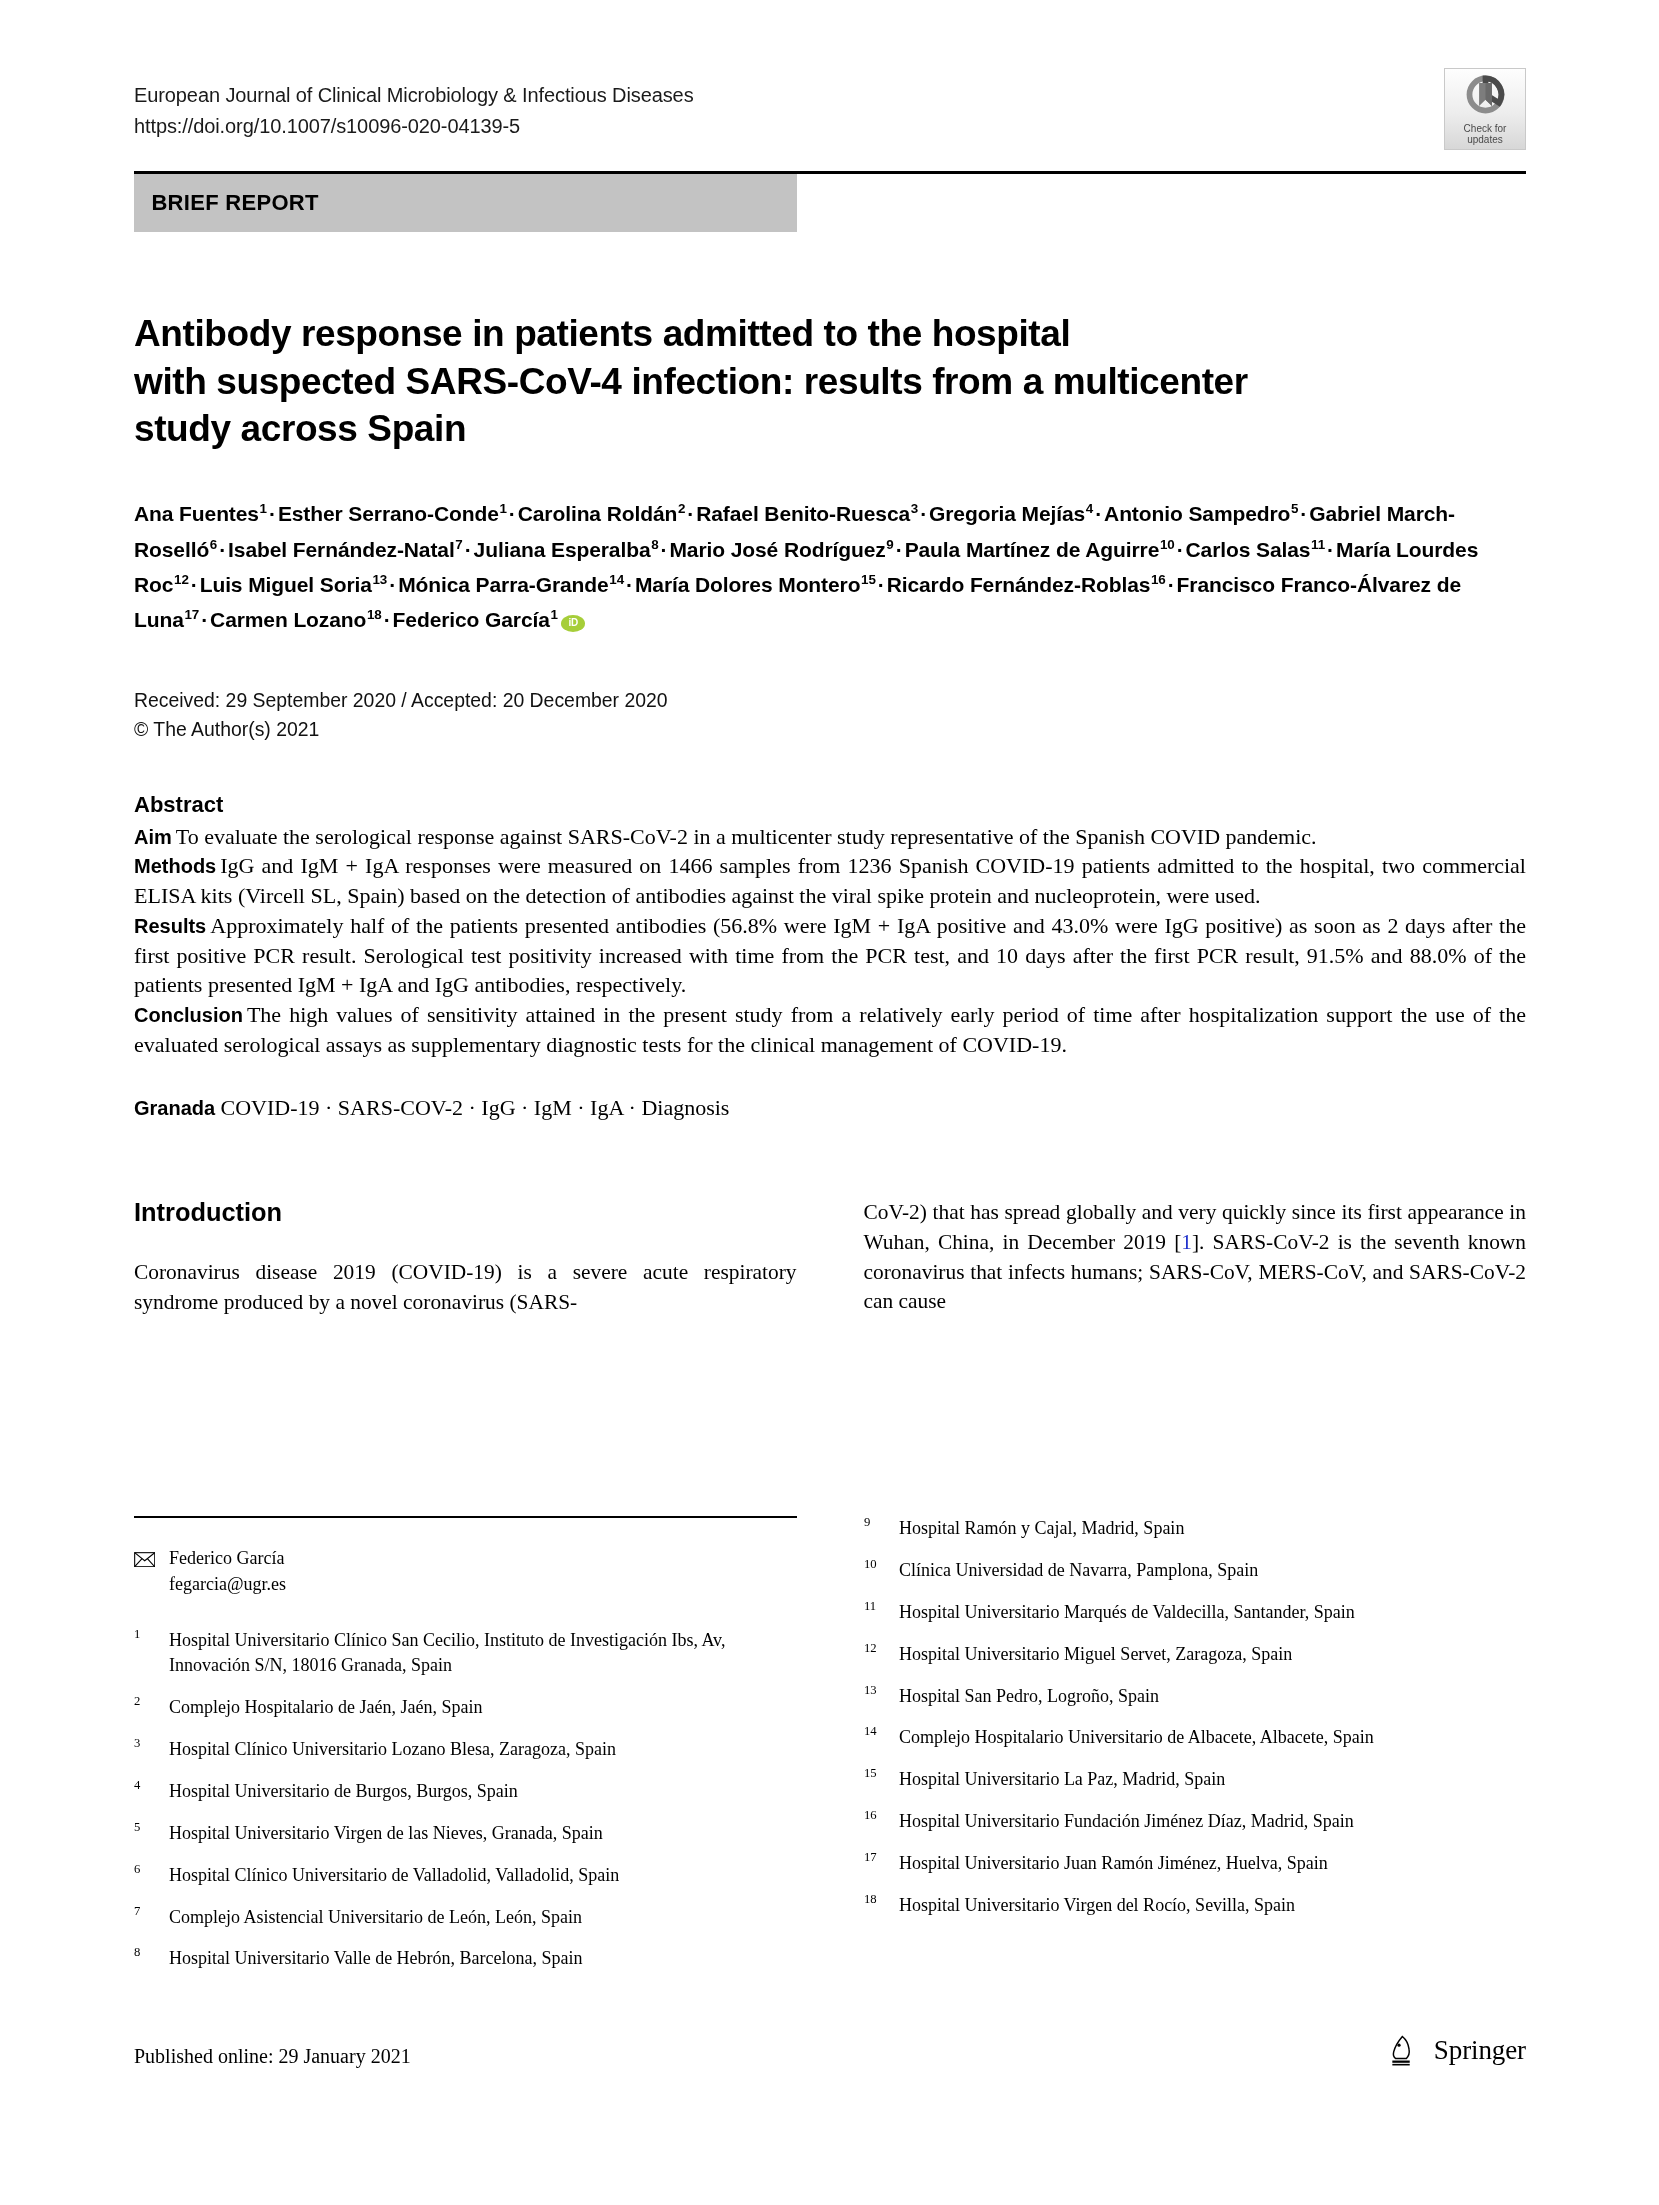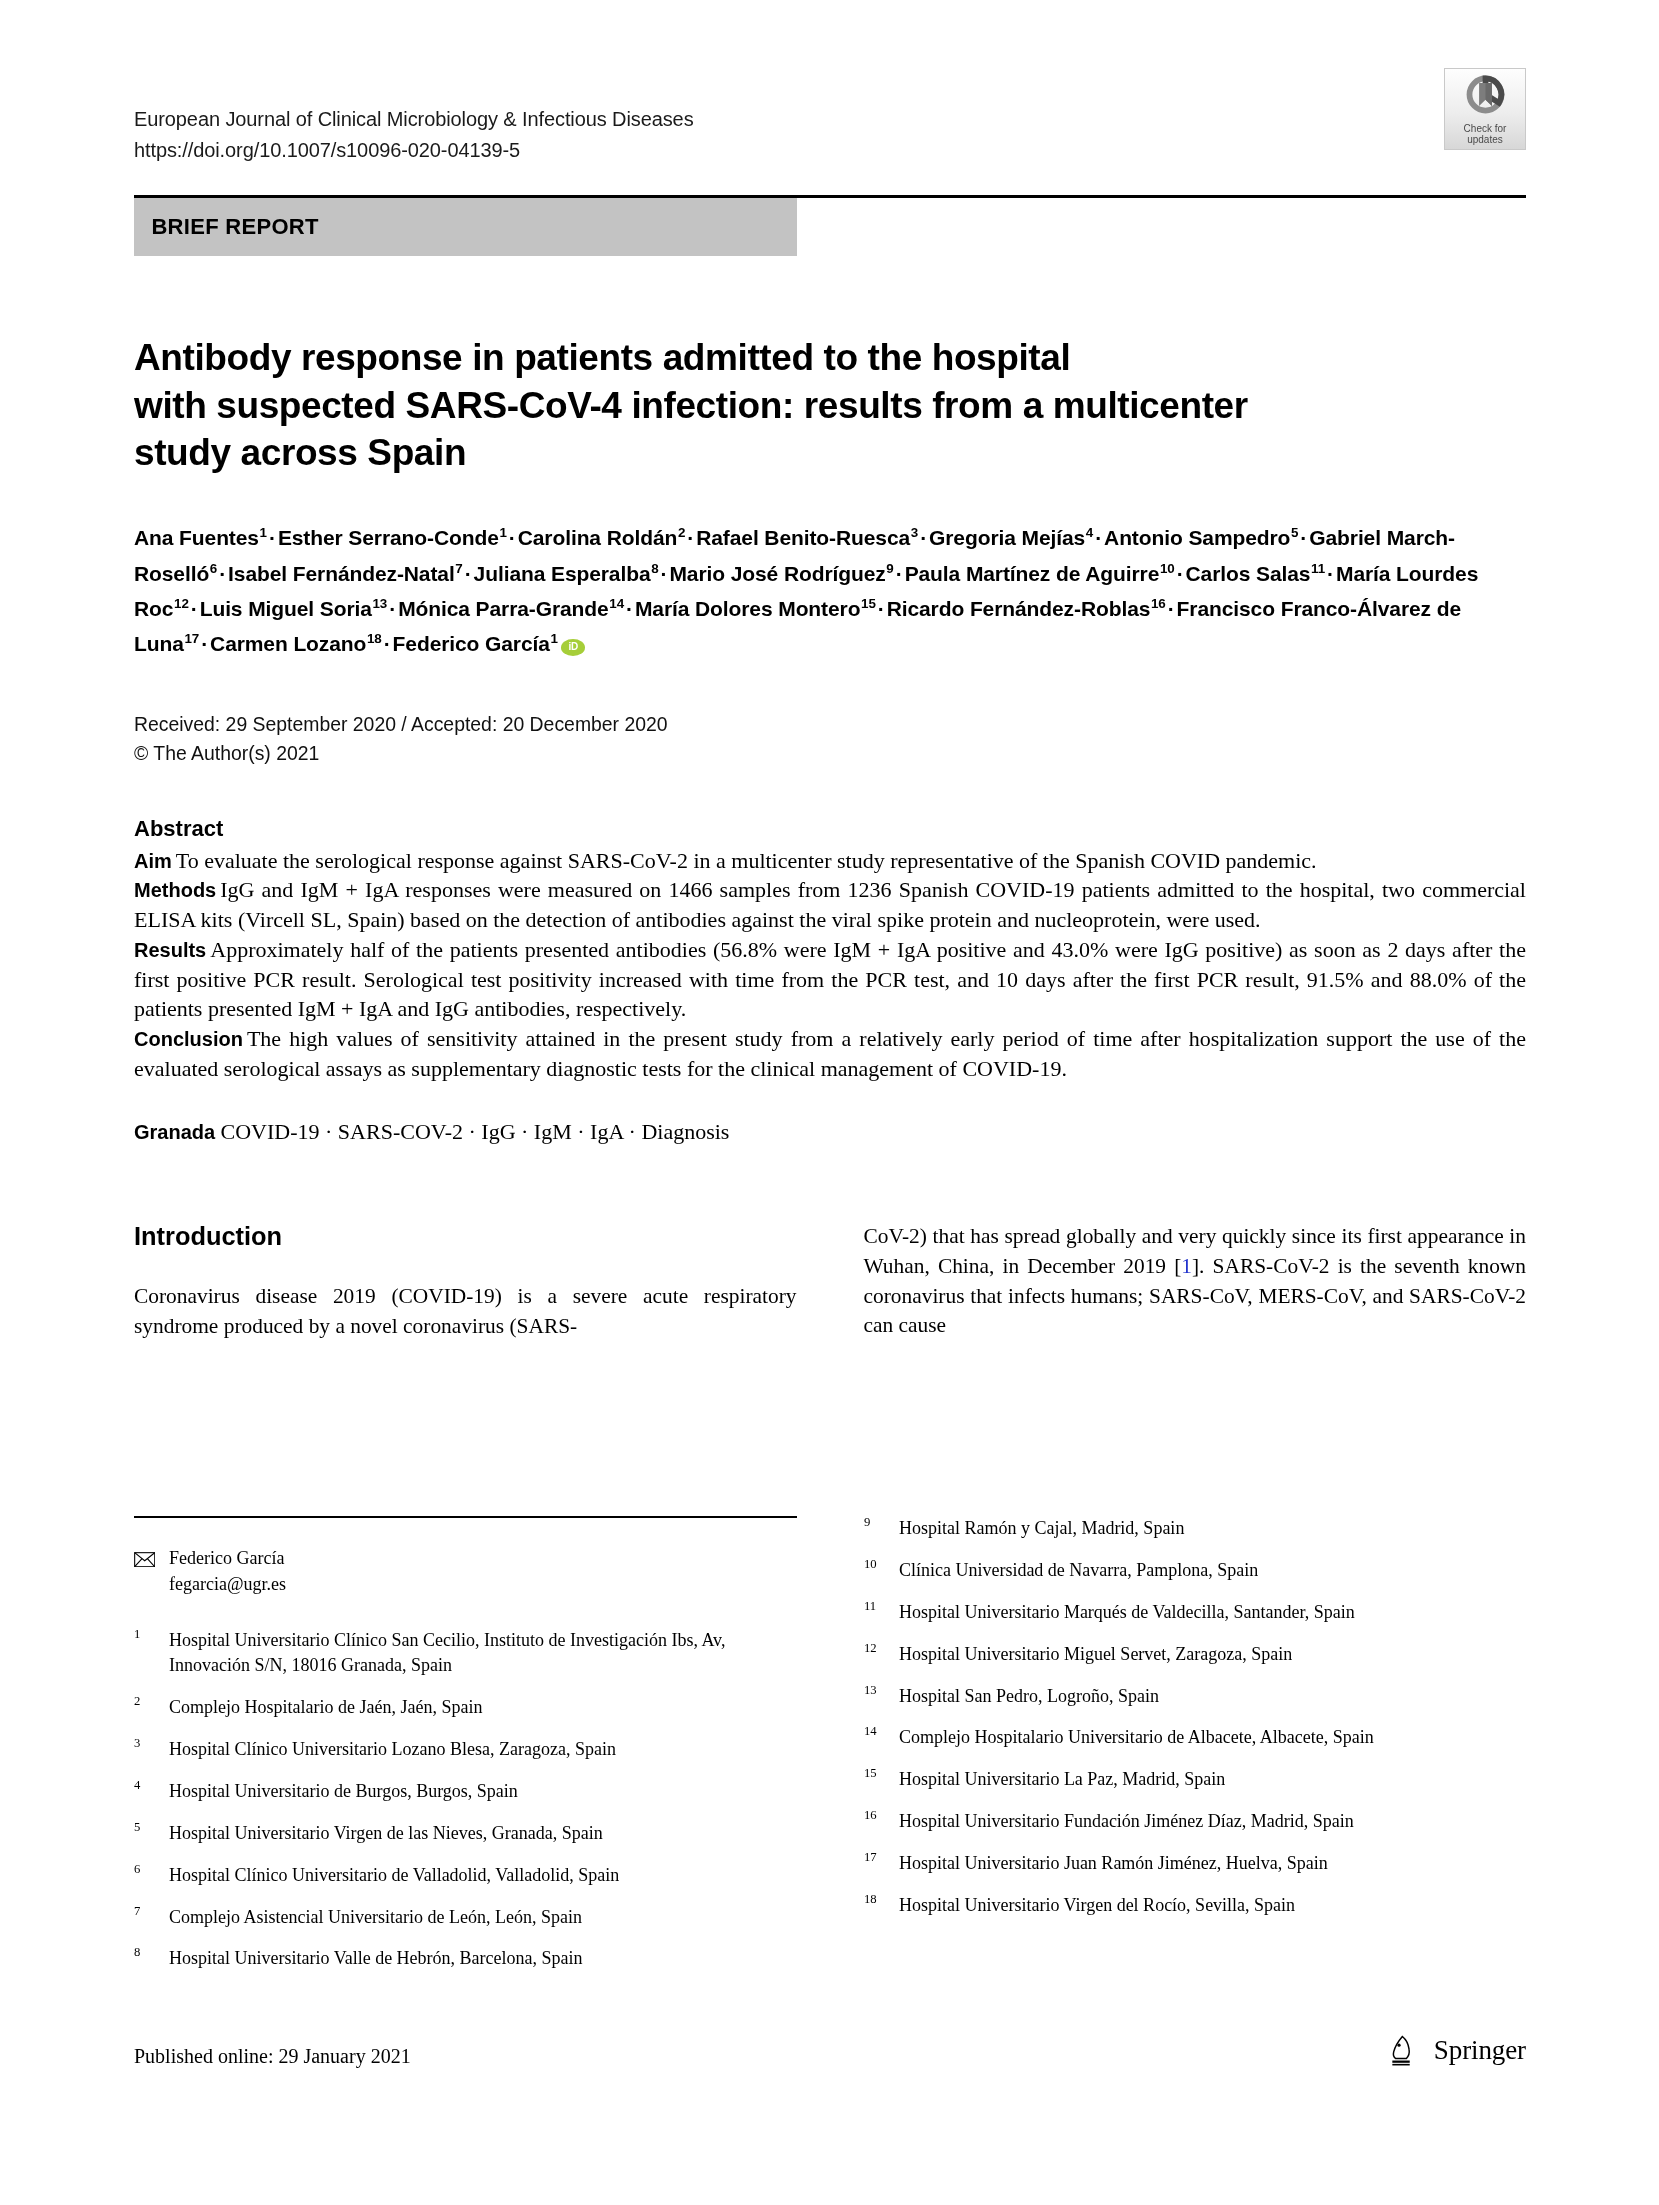--- a/index.html
+++ b/index.html
@@ -16,21 +16,20 @@
     padding: 0;
     overflow: hidden;
     font-family: "Liberation Serif", serif;
     color: #000000;
   }
   .content {
     position: absolute;
     left: 134px;
     top: 80px;
     width: 1392px;
-    margin-top: 24px;
   }
 
   
   .journal-line {
     font-family: "Liberation Sans", sans-serif;
     font-size: 20px;
     line-height: 1.55;
     letter-spacing: -0.1px;
     color: #1a1a1a;
   }

